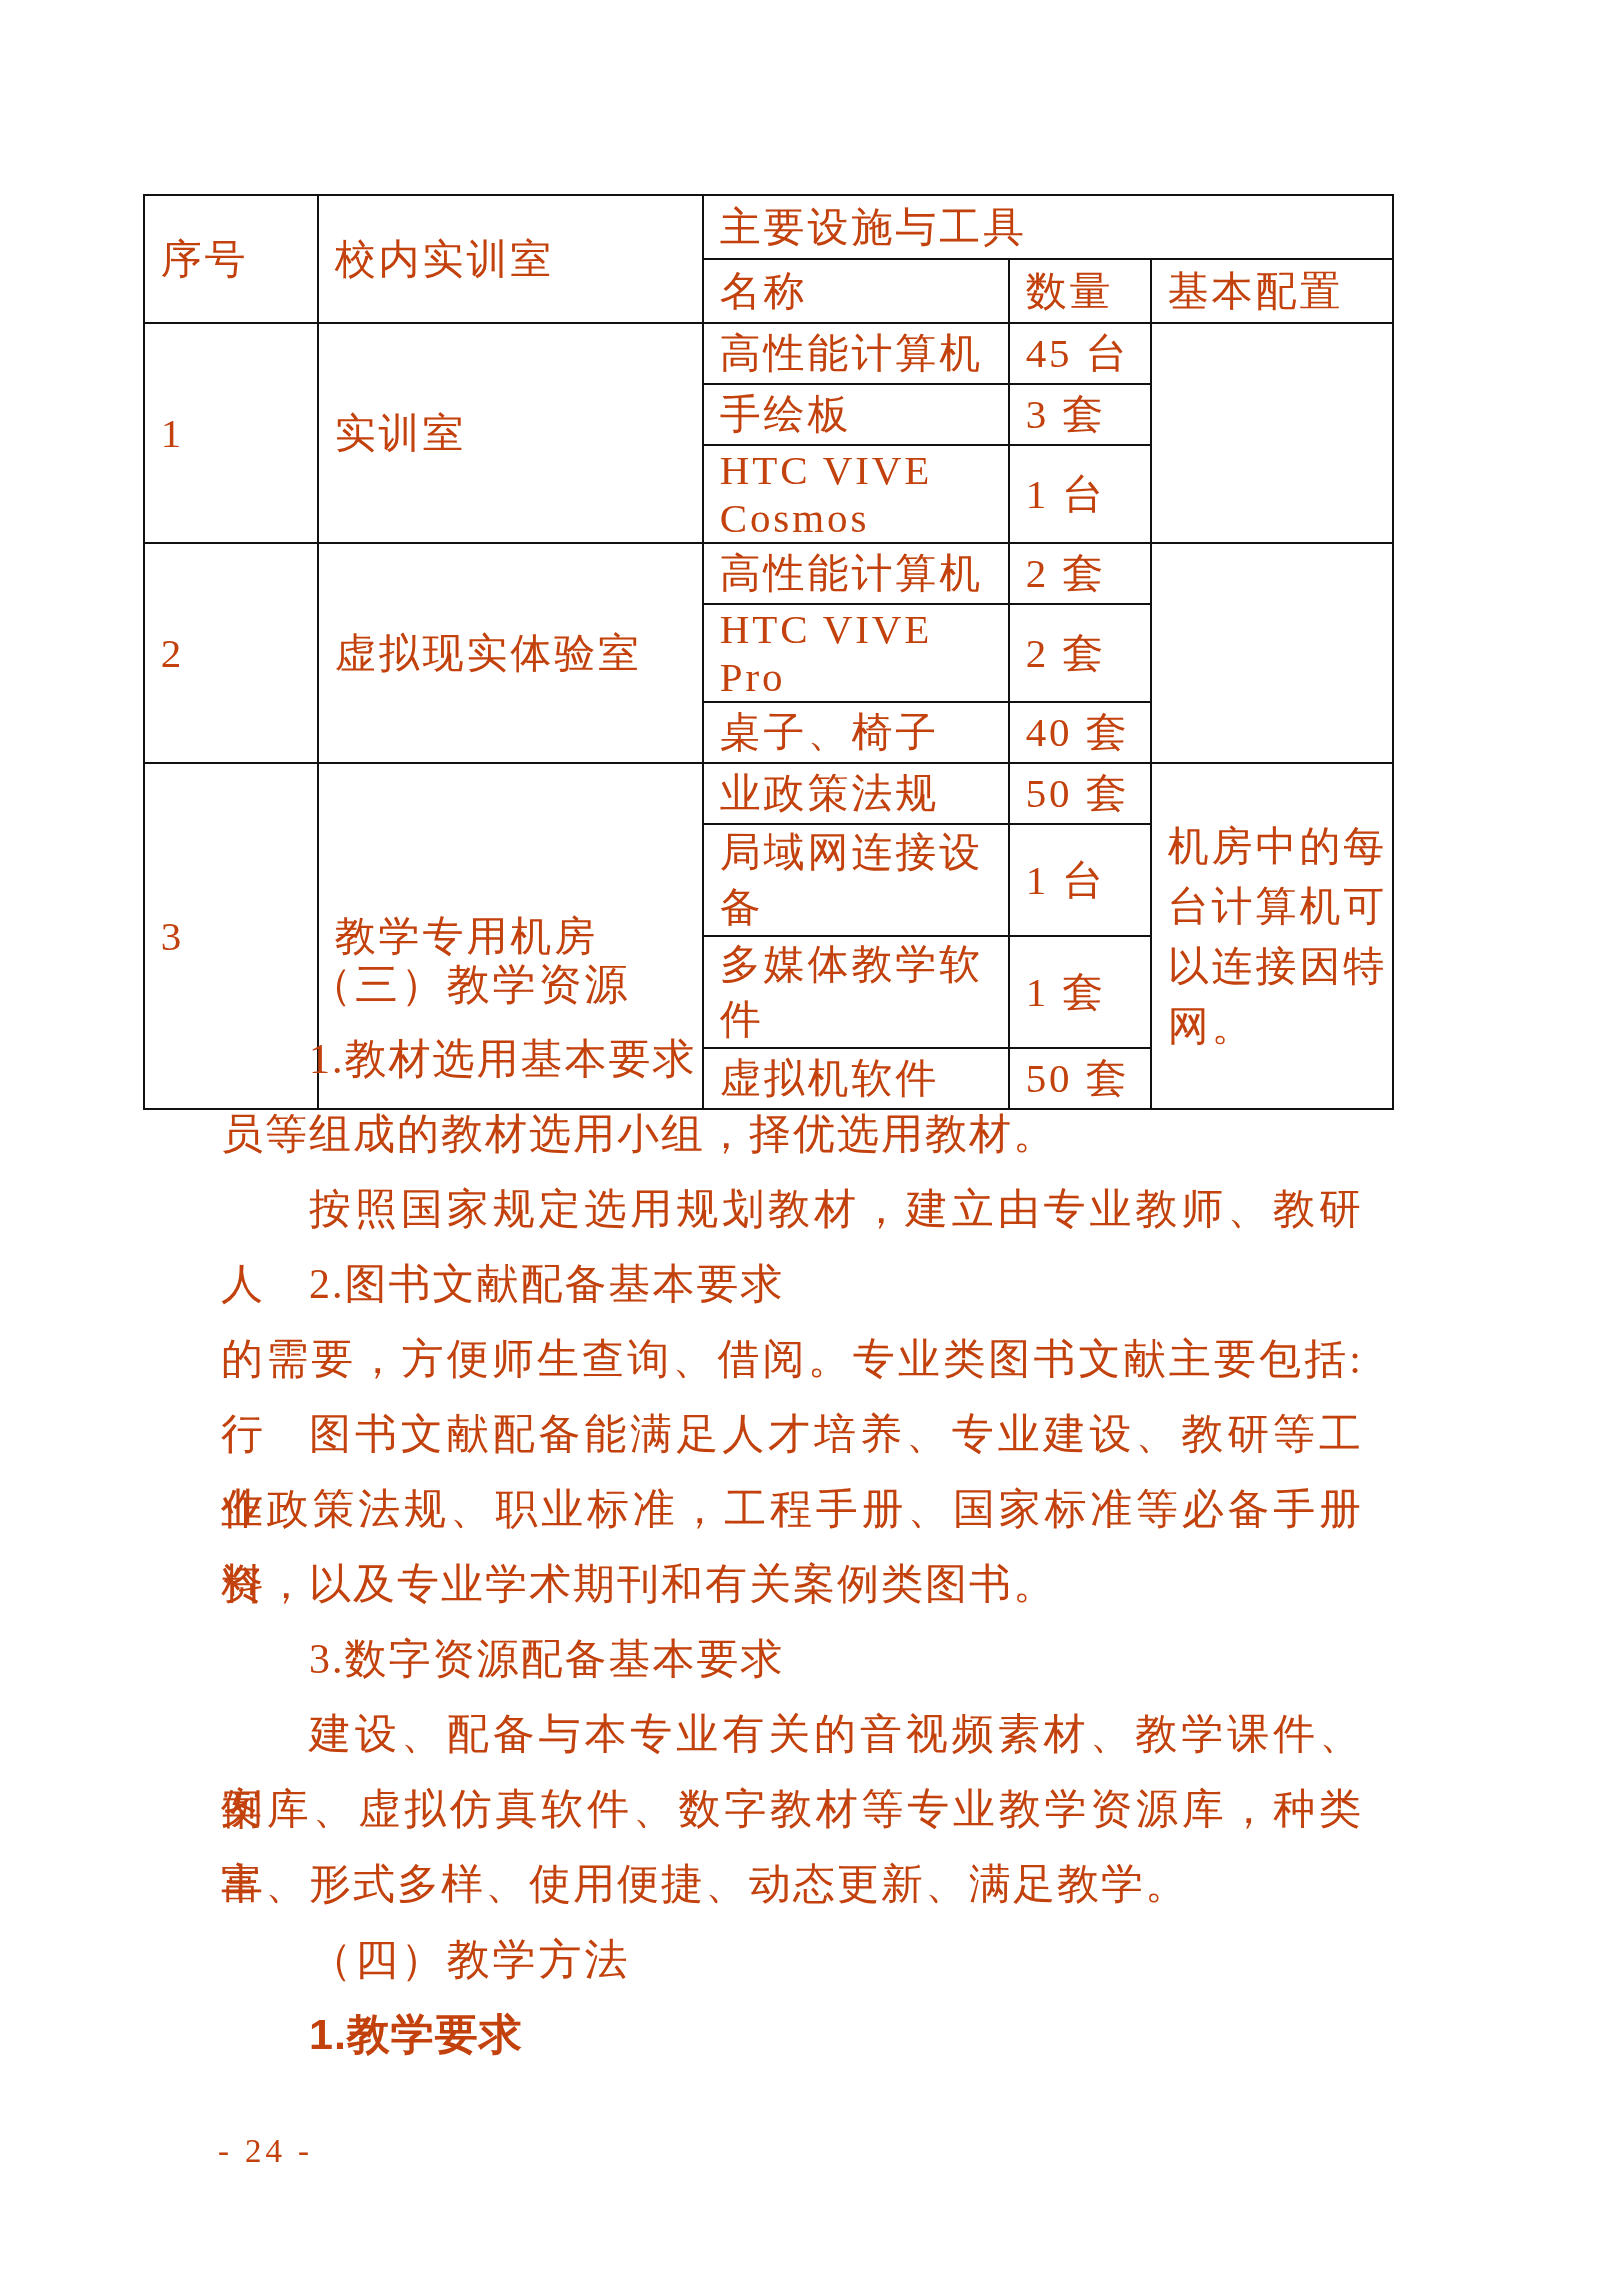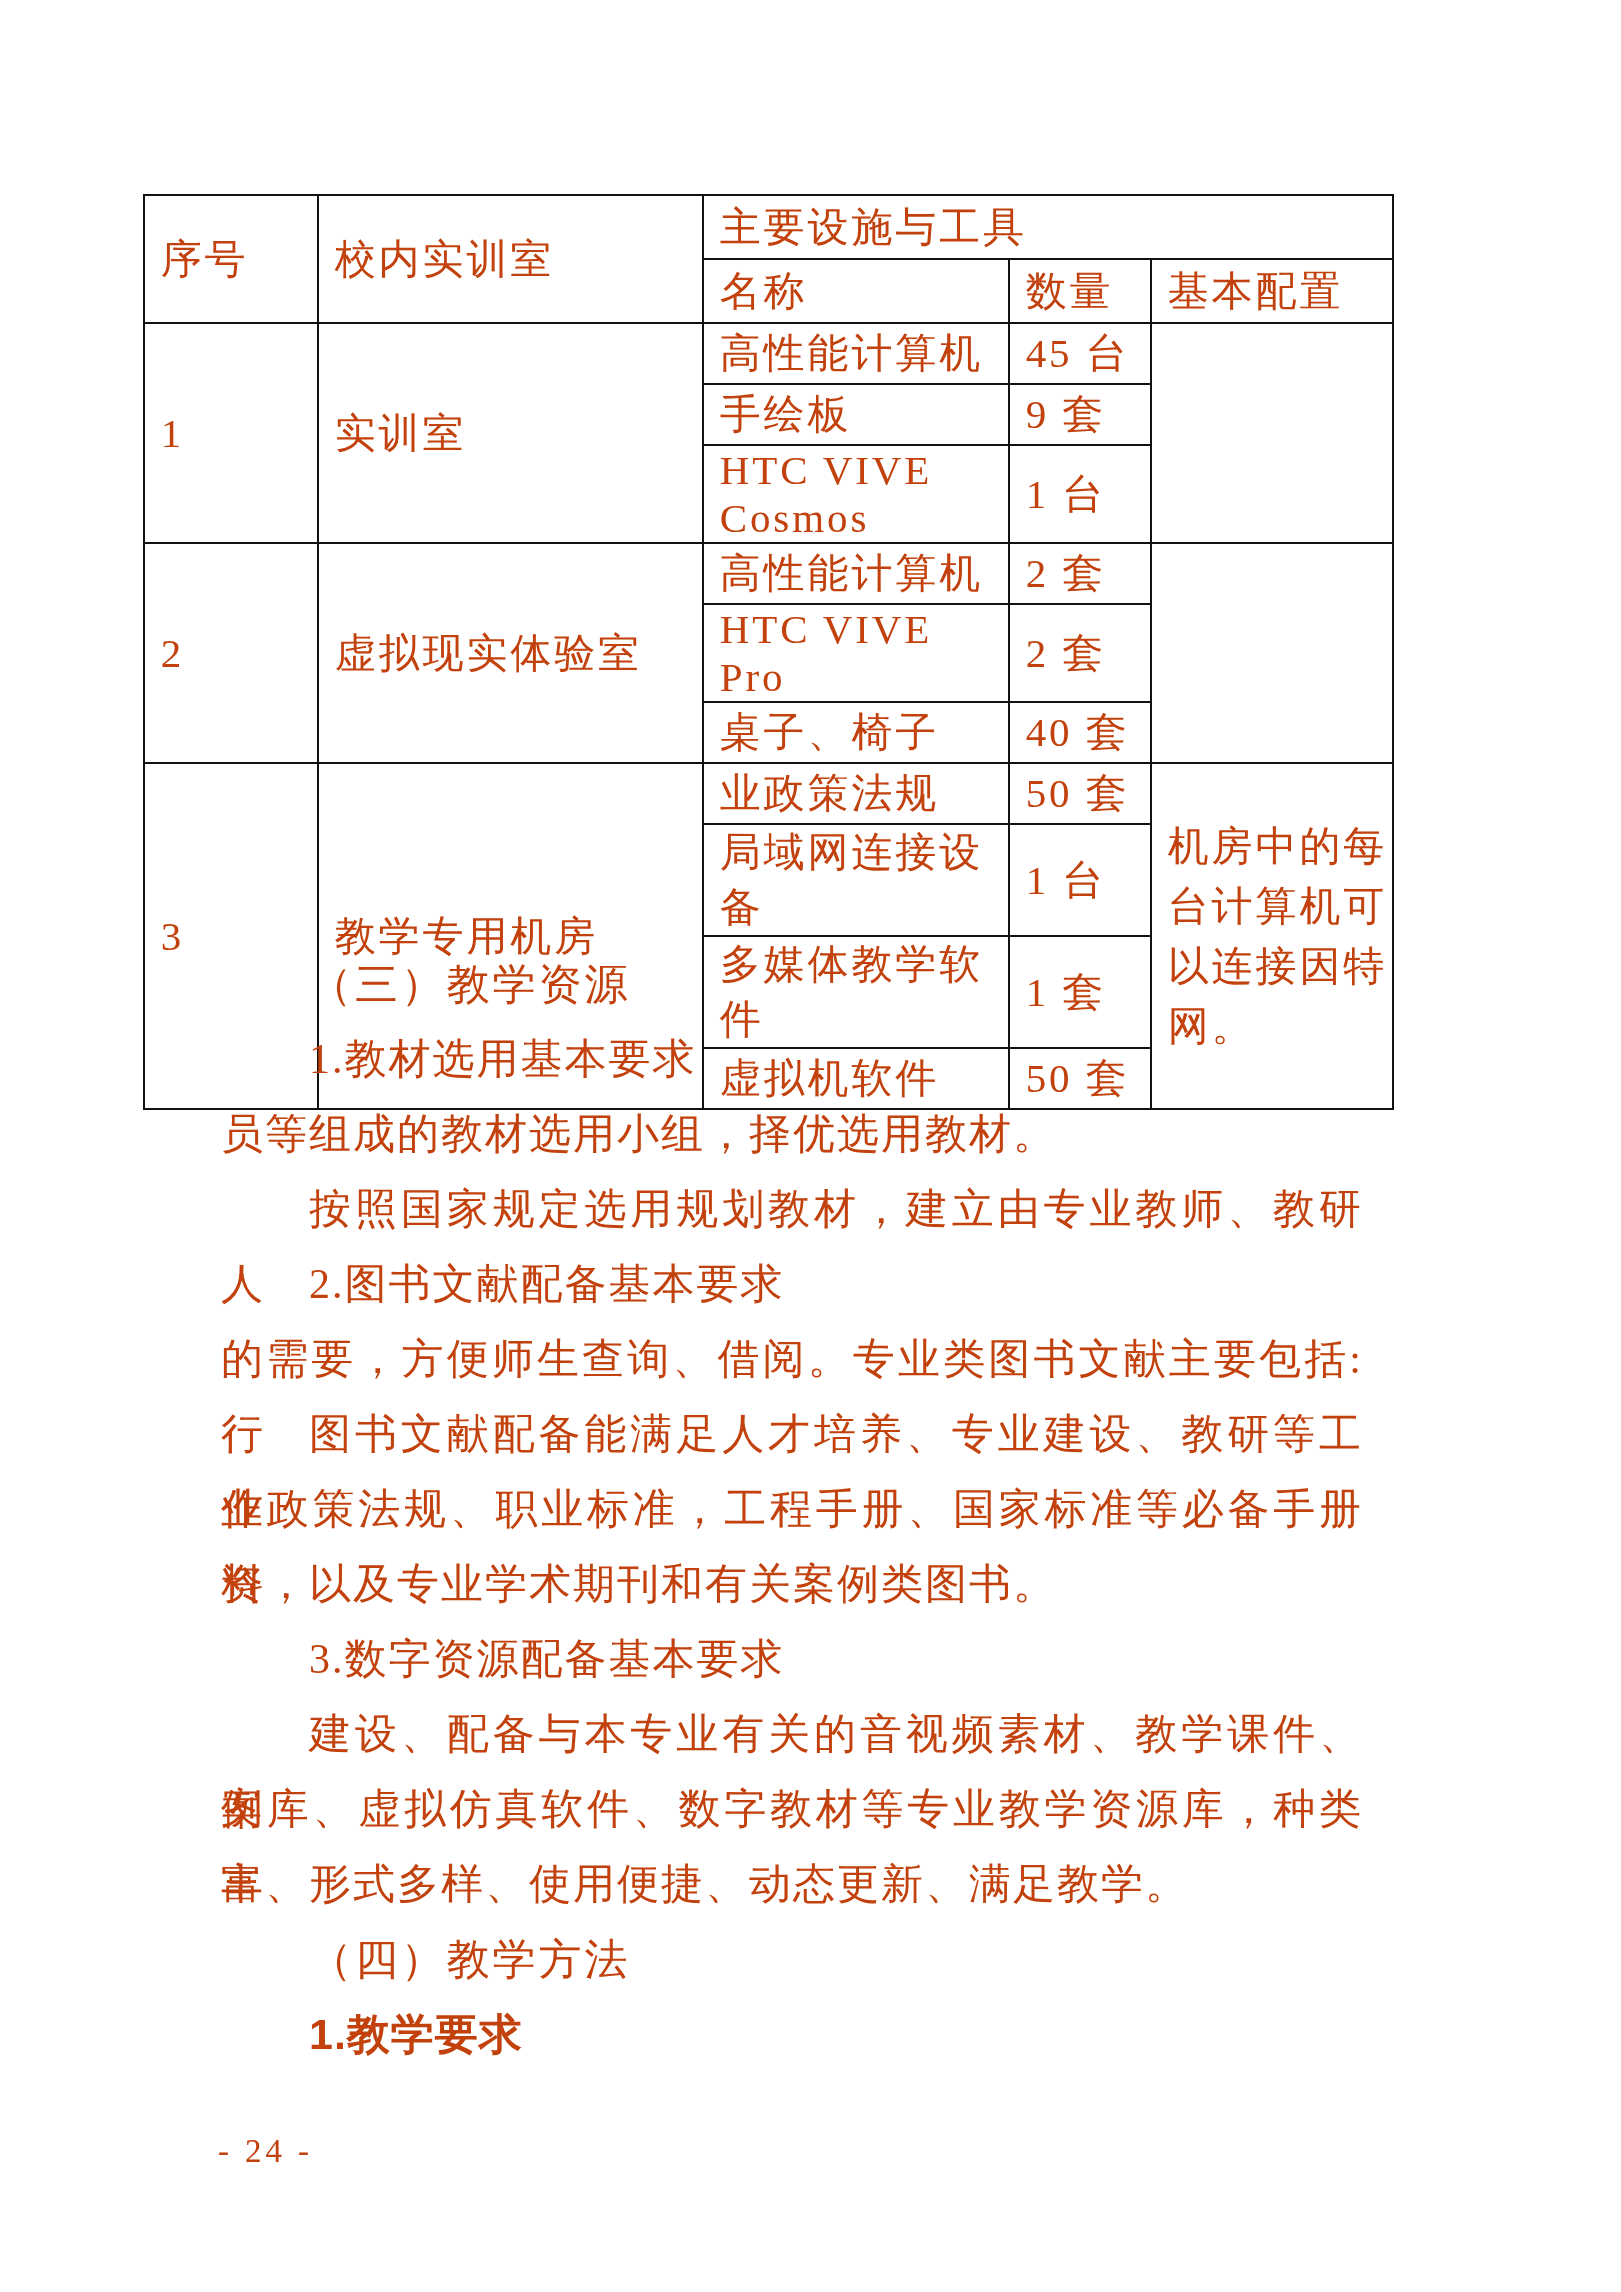--- a/index.html
+++ b/index.html
@@ -88,21 +88,21 @@
 
       <tr class="brow">
         <td rowspan="3" class="idx">1</td>
         <td rowspan="3">实训室</td>
         <td>高性能计算机</td>
         <td class="qty">45 台</td>
         <td rowspan="3" class="cfg"></td>
       </tr>
       <tr class="brow">
         <td>手绘板</td>
-        <td class="qty">9 套</td>
+        <td class="qty">3 套</td>
       </tr>
       <tr class="brow">
         <td>HTC VIVE Cosmos</td>
         <td class="qty">1 台</td>
       </tr>
 
       <tr class="brow">
         <td rowspan="3" class="idx">2</td>
         <td rowspan="3">虚拟现实体验室</td>
         <td>高性能计算机</td>

